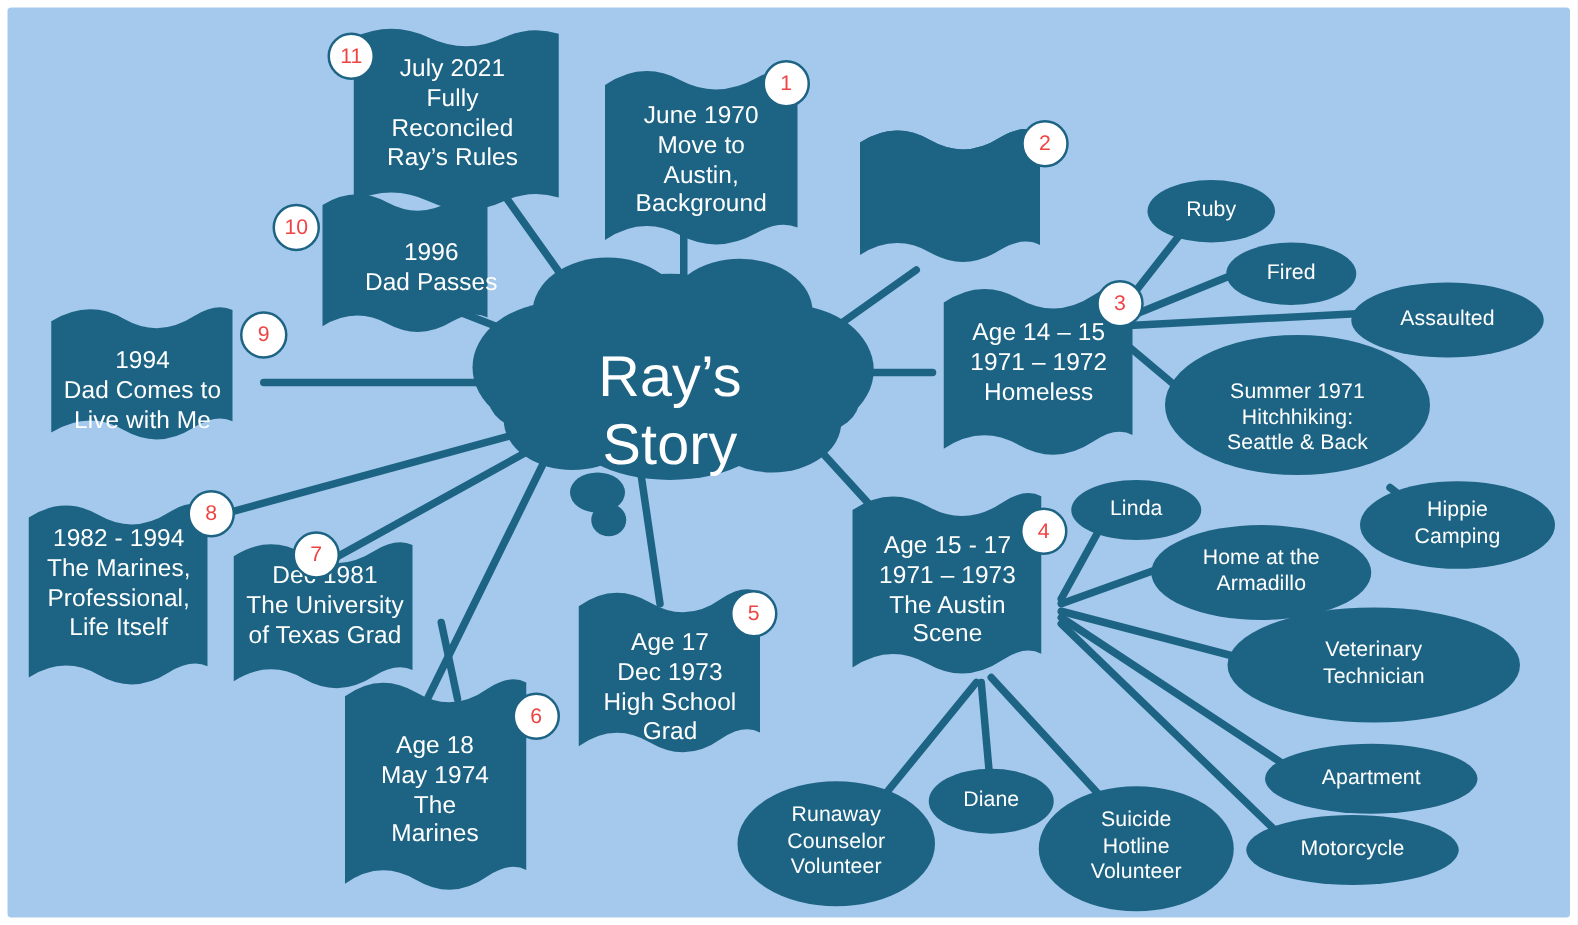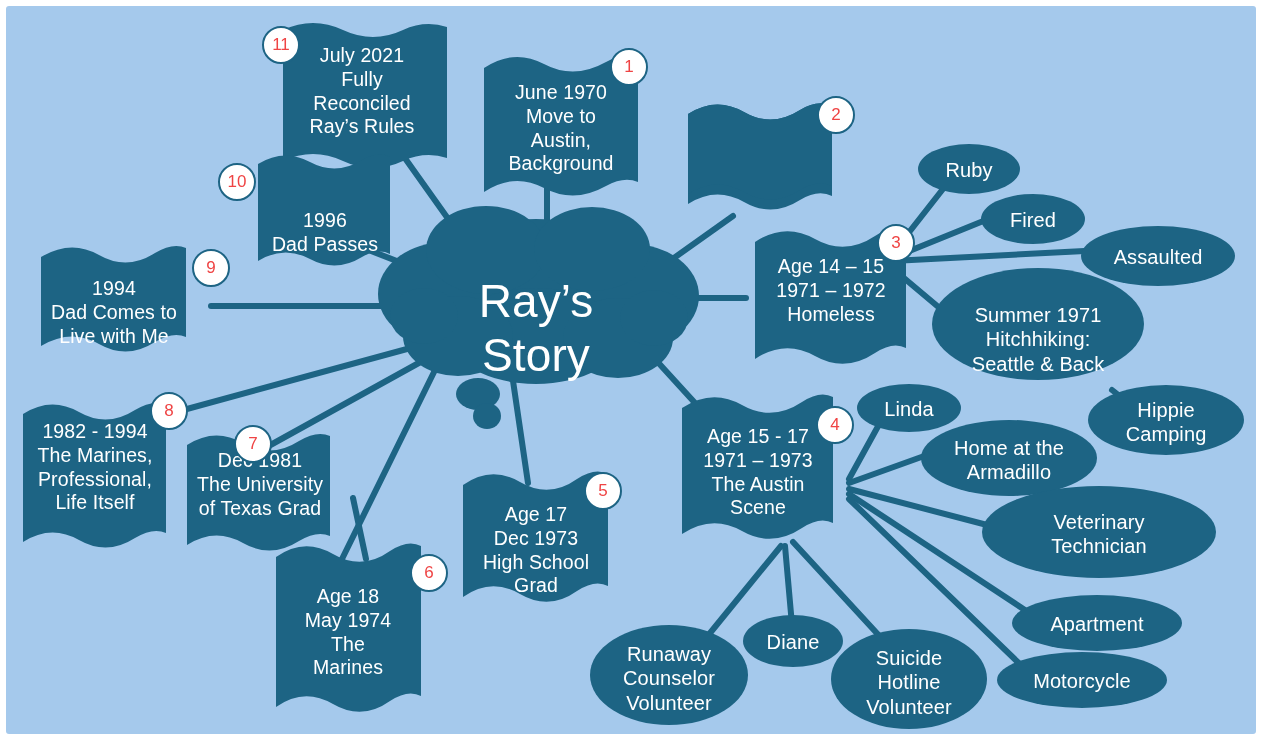--- a/index.html
+++ b/index.html
@@ -24,21 +24,21 @@
     position:absolute;
     color:#ffffff;
     text-align:center;
     line-height:1.22;
     white-space:pre-line;
     pointer-events:none;
     font-weight:400;
     letter-spacing:.1px;
   }
   .lbl.flag{font-size:19.5px;}
-  .lbl.ell{font-size:20px;text-align:center;}
+  .lbl.ell{font-size:17px;text-align:center;}
   .lbl.center{font-size:46px;line-height:1.18;}
 
   .badge{
     position:absolute;
     width:38px;height:38px;
     border-radius:50%;
     background:#ffffff;
     border:2.2px solid #1d6484;
     box-sizing:border-box;
     color:#ef4444;
@@ -198,21 +198,21 @@
 Story</div>
 
     <div class="lbl flag" style="left:278px;top:38px;width:156px;">July 2021
 Fully
 Reconciled
 Ray’s Rules</div>
     <div class="lbl flag" style="left:476px;top:75px;width:158px;">June 1970
 Move to
 Austin,
 Background</div>
-    <div class="lbl flag" style="left:252px;top:203px;width:134px;">1996
+    <div class="lbl flag" style="left:252px;top:185px;width:134px;padding-left:20px;">1996
 Dad Passes</div>
     <div class="lbl flag" style="left:748px;top:249px;width:154px;">Age 14 – 15
 1971 – 1972
 Homeless</div>
     <div class="lbl flag" style="left:32px;top:271px;width:152px;">1994
 Dad Comes to
 Live with Me</div>
     <div class="lbl flag" style="left:14px;top:414px;width:150px;">1982 - 1994
 The Marines,
 Professional,

